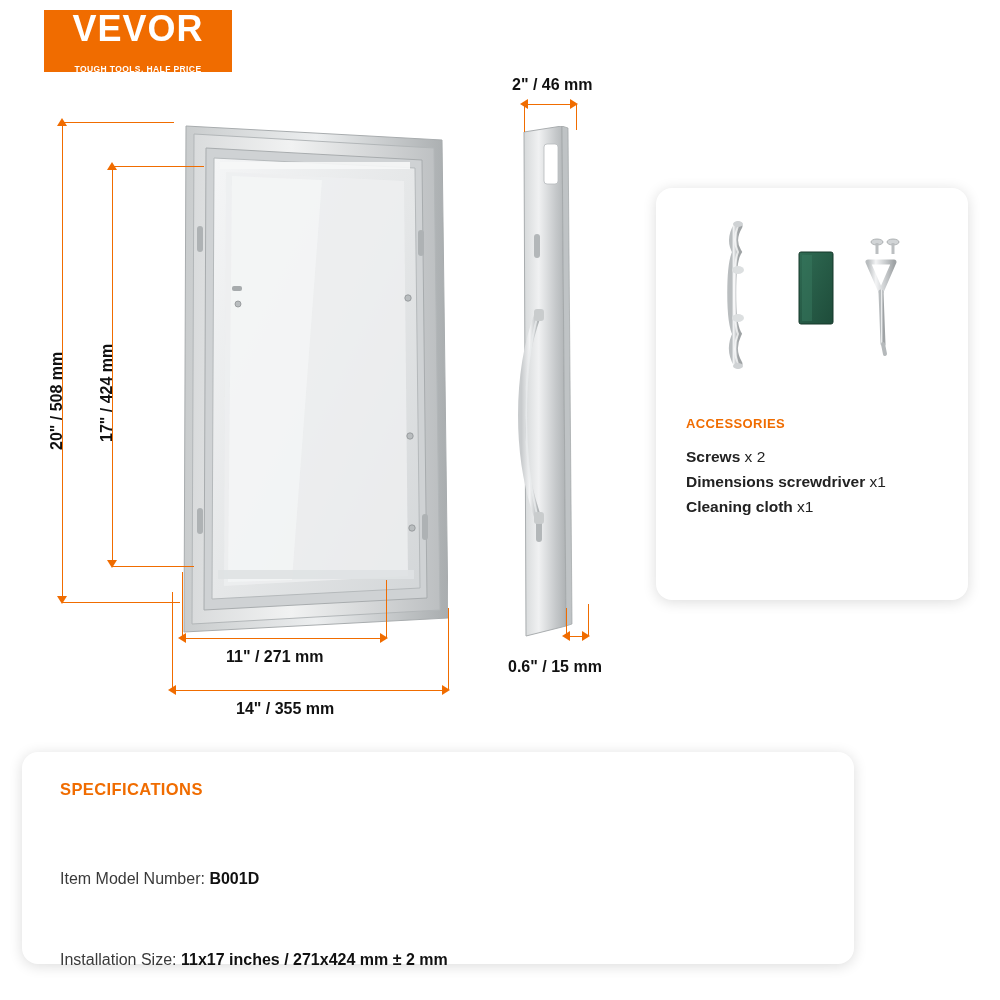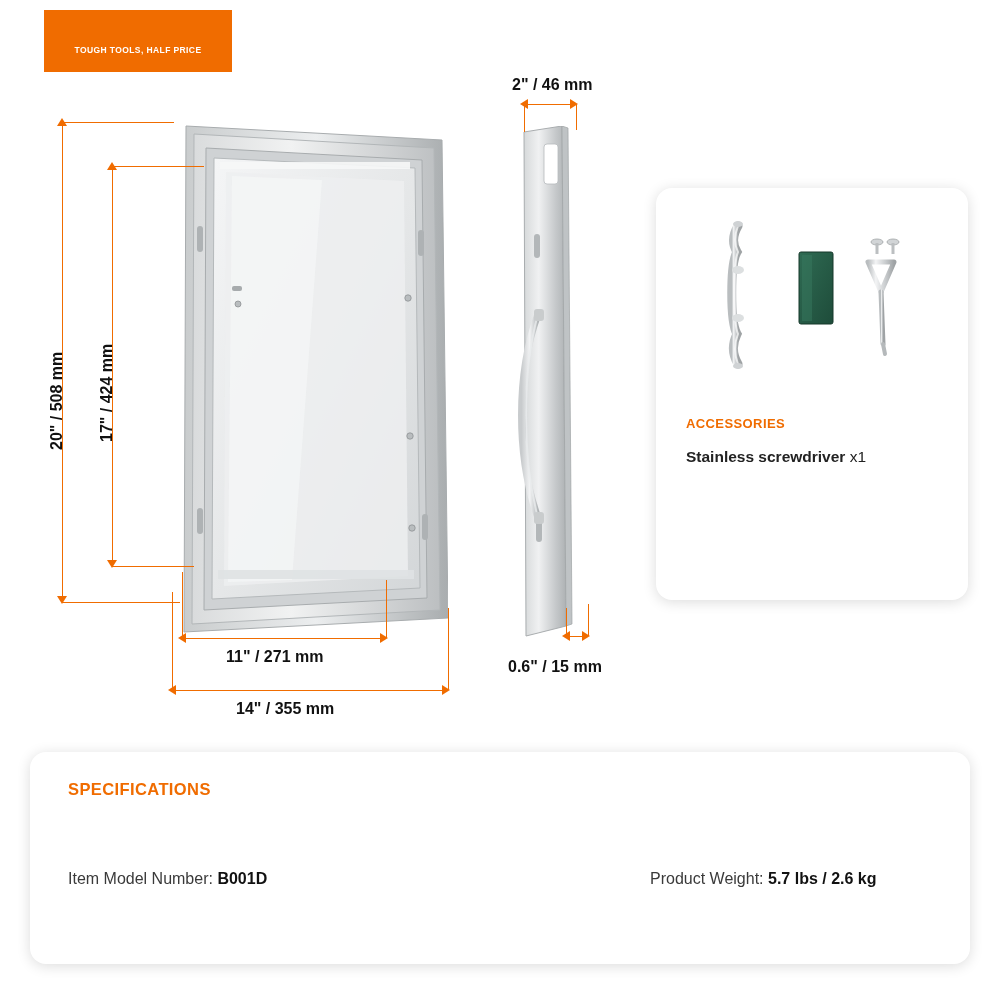--- a/index.html
+++ b/index.html
@@ -152,23 +152,23 @@
     position: absolute;
     left: 0;
     top: 12px;
     width: 312px;
     height: 206px;
   }
 
   
   .spec-card {
     position: absolute;
-    left: 30px;
+    left: 22px;
     top: 752px;
-    width: 940px;
+    width: 832px;
     height: 212px;
     background: #fff;
     border-radius: 16px;
     box-shadow: 0 2px 14px rgba(0,0,0,0.14);
   }
   .spec-title {
     position: absolute;
     left: 38px;
     top: 28px;
     color: #f06c00;
@@ -192,20 +192,21 @@
     line-height: 33px;
     color: #3a3a3a;
   }
   .spec-row { white-space: nowrap; margin-top: 48px; }
   .spec-row b { color: #111; font-weight: bold; }
 </style>
 </head>
 <body>
 
 <div class="logo">
+  <div class="logo-word">VEVOR</div>
   <div class="logo-tag">TOUGH TOOLS, HALF PRICE</div>
 </div>
 
 <div class="front-door">
   <svg width="276" height="522" viewBox="0 0 276 522" xmlns="http://www.w3.org/2000/svg">
     <defs>
       <linearGradient id="frameGrad" x1="0" y1="0" x2="1" y2="0">
         <stop offset="0%" stop-color="#d9dbdc"></stop>
         <stop offset="40%" stop-color="#f1f2f2"></stop>
         <stop offset="100%" stop-color="#bcbfc1"></stop>
@@ -368,35 +369,43 @@
         <path d="M4 4 L30 4 L17 34 Z" fill="none" stroke="url(#steelG)" stroke-width="5" stroke-linejoin="round"></path>
         <path d="M17 34 L19 86" fill="none" stroke="url(#steelG)" stroke-width="5" stroke-linecap="round"></path>
         <path d="M19 86 L21 96" fill="none" stroke="#b5b9bb" stroke-width="4" stroke-linecap="round"></path>
       </g>
     </svg>
   </div>
 
   <div class="acc-title">ACCESSORIES</div>
   <div class="acc-list">
     <div>
-      <b>Stainless screwdriver</b>
+      <b>Screws</b>
+      <span>x 2</span>
+    </div>
+    <div>
+      <b>Dimensions screwdriver</b>
+      <span>x1</span>
+    </div>
+    <div>
+      <b>Cleaning cloth</b>
       <span>x1</span>
     </div>
   </div>
 </div>
 
 <div class="spec-card">
   <div class="spec-title">SPECIFICATIONS</div>
 
   <div class="spec-col-left">
     <div class="spec-row">
       <span>Item Model Number:</span>
       <b>B001D</b>
     </div>
-  </div>
-
-  <div class="spec-col-right">
     <div class="spec-row">
-      <span>Product Weight:</span>
-      <b>5.7 lbs / 2.6 kg</b>
+      <span>Installation Size:</span>
+      <b>11x17 inches / 271x424 mm ± 2 mm</b>
     </div>
   </div>
+
+  <div class="spec-col-right">
+  </div>
 </div>
 
 </body></html>

